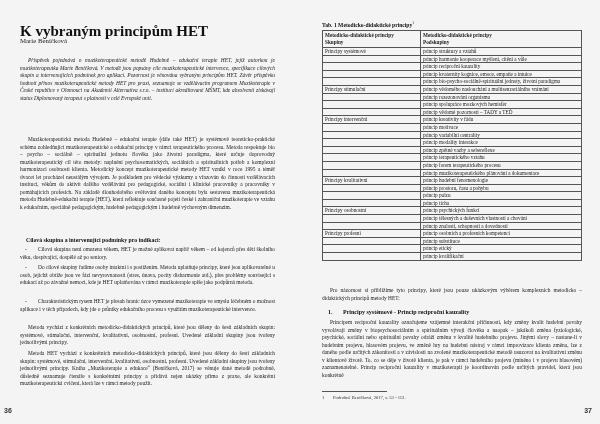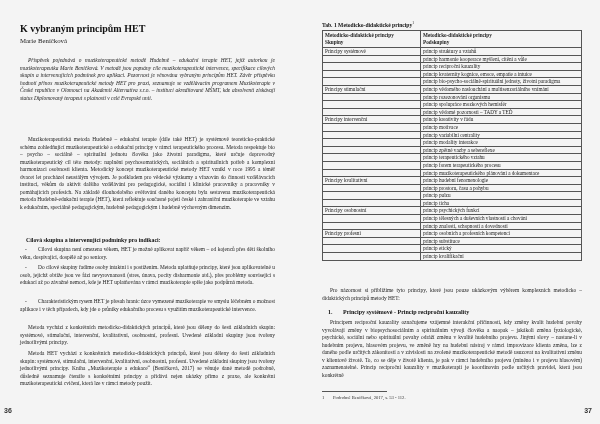--- a/index.html
+++ b/index.html
@@ -12,21 +12,21 @@
   }
   .page {
     position: absolute; top: 0; height: 424px; width: 300px;
     background: #f4f4f4;
   }
   .page.left { left: 0; }
   .page.right { left: 300px; }
 
   .title {
     position: absolute; left: 20px; top: 23px;
-    font-weight: bold; font-size: 10px; color: #111;
+    font-weight: bold; font-size: 15px; color: #111;
   }
   .author {
     position: absolute; left: 20px; top: 37px;
     font-size: 6.8px; color: #222;
   }
   .abstract {
     position: absolute; left: 20px; top: 57px; width: 255px;
     font-size: 5.4px; line-height: 7.55px; font-style: italic;
     text-align: justify; text-indent: 8px; color: #222;
   }

